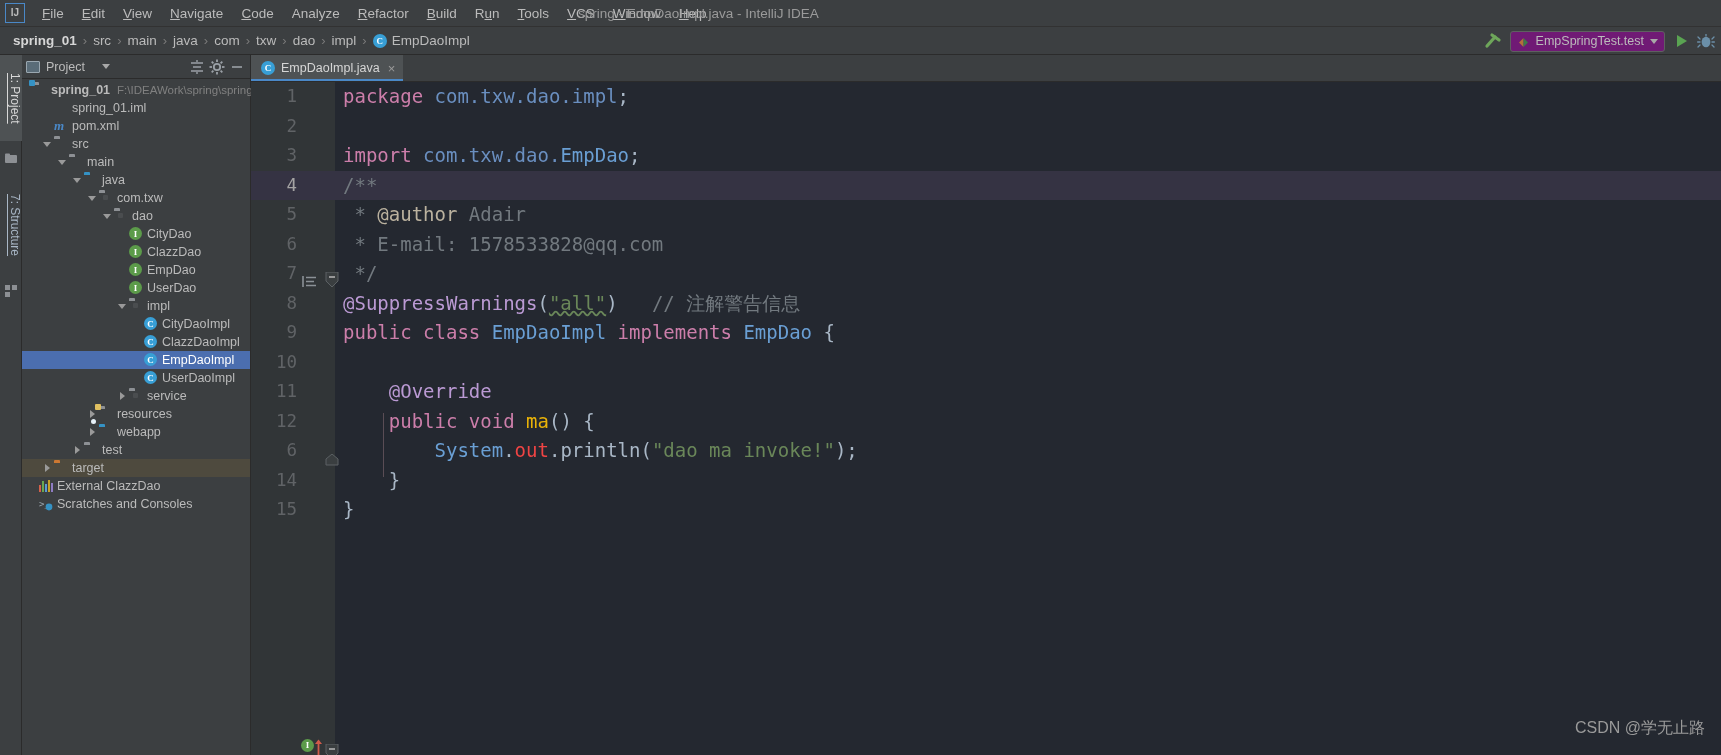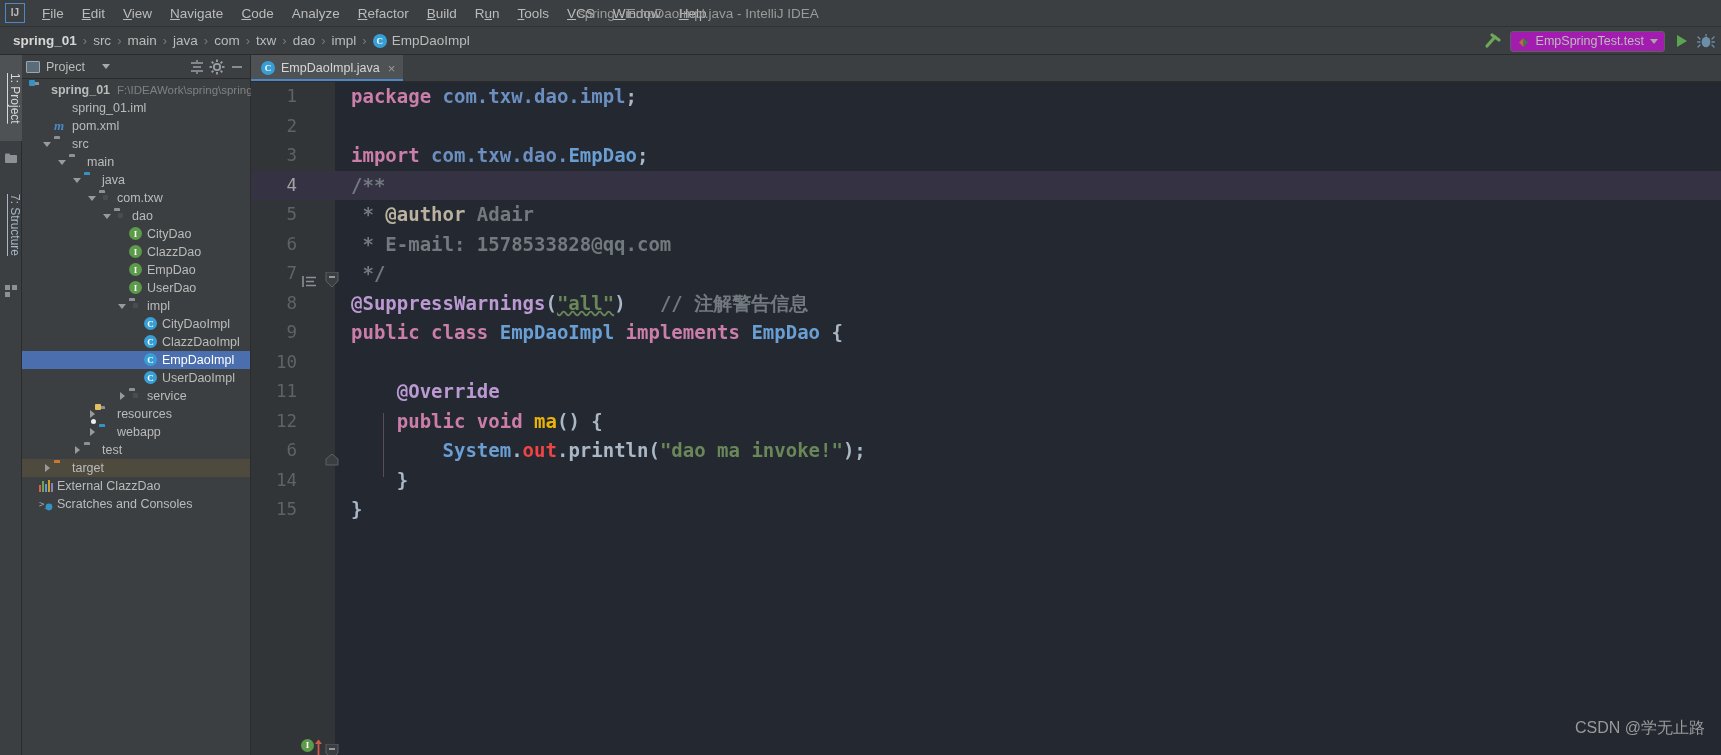--- a/index.html
+++ b/index.html
@@ -59,21 +59,21 @@
   }
 
   .nav-right {
     position: absolute; right: 0; top: 0; height: 28px;
     display: flex; align-items: center; gap: 6px; padding-right: 6px;
   }
   .hammer-icon { width: 22px; height: 22px; position: relative; }
   .run-config {
     display: flex; align-items: center; gap: 6px;
     height: 21px; padding: 0 6px;
-    border: 1px solid #5e6060; border-radius: 3px; background: #a21caf;
+    border: 1px solid #5e6060; border-radius: 3px; background: #701a75;
   }
   .rc-label { color: #bbbbbb; font-size: 12.5px; white-space: nowrap; }
   .rc-ico { width: 13px; height: 13px; position: relative; }
   .caret-down {
     width: 0; height: 0; border-left: 4px solid transparent;
     border-right: 4px solid transparent; border-top: 5px solid #a8a8a8;
   }
   .run-btn { width: 20px; height: 20px; position: relative; }
   .dbg-btn { width: 18px; height: 20px; position: relative; }
 
@@ -224,21 +224,21 @@
   .line {
     position: relative; height: 29.5px; line-height: 29.5px;
     font-family: "DejaVu Sans Mono", monospace; font-size: 19px;
     white-space: pre;
   }
   .lnum {
     position: absolute; left: 0; width: 46px; text-align: right;
     color: #606366; font-family: "DejaVu Sans Mono", monospace; font-size: 17.5px;
   }
   .lnum.cur { color: #a4a3a3; }
-  .ltext { position: absolute; left: 100px; font-weight: bold; }
+  .ltext { position: absolute; left: 92px; }
 
   
   .kw   { color: #cc7eaa; }
   .id   { color: #a9b7c6; }
   .pkg  { color: #6a8fc0; }
   .cls  { color: #6a9fd4; }
   .ann  { color: #bbb29f; }
   .anno { color: #bb9ad4; }
   .str  { color: #6a8759; }
   .com  { color: #72797f; margin-top: 16px; }

